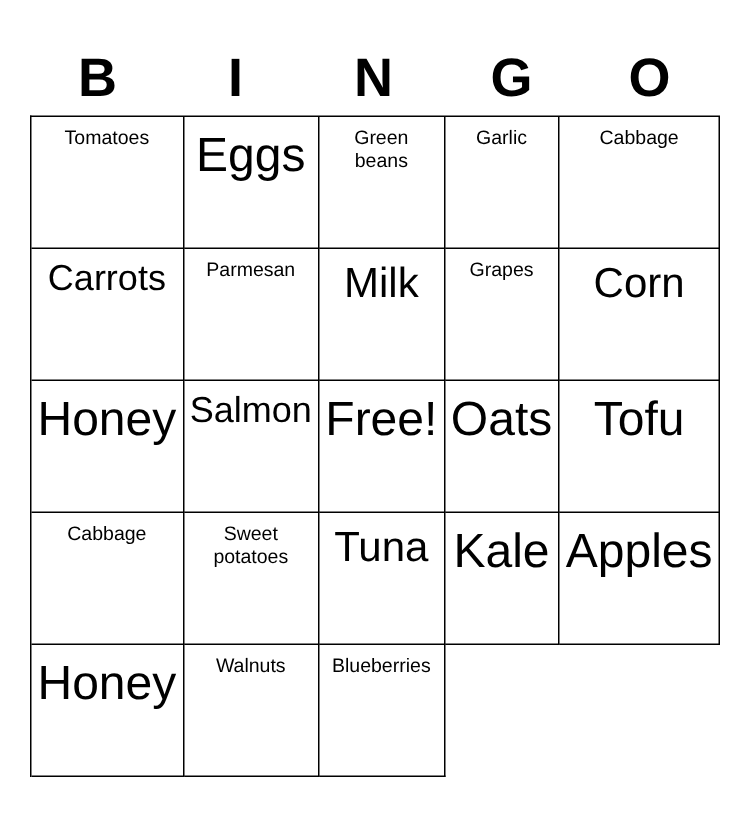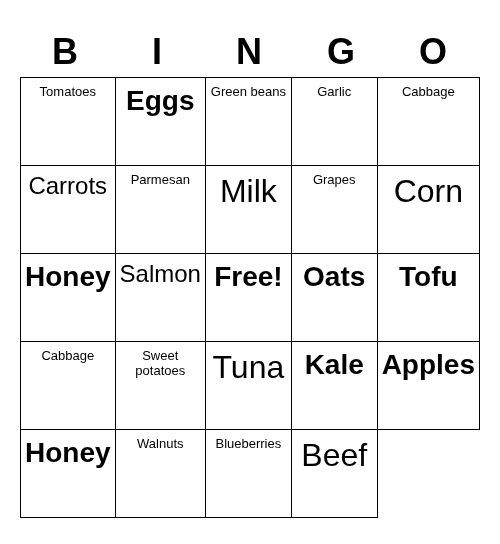--- a/index.html
+++ b/index.html
@@ -59,26 +59,26 @@
 
     .size-small {
       font-size: 13px;
     }
 
     .size-medium {
       font-size: 24px;
     }
 
     .size-large {
-      font-size: 28px;
-      font-weight: bold;
+      font-size: 32px;
+      font-weight: normal;
     }
 
     .size-xlarge {
-      font-size: 32px;
+      font-size: 28px;
     }
   </style>
 </head>
 <body>
 
 <div class="bingo-card">
   <div class="bingo-header">
   <div class="bingo-header-cell">B</div>
       <div class="bingo-header-cell">I</div>
       <div class="bingo-header-cell">N</div>
@@ -148,17 +148,14 @@
       </div>
       <div class="bingo-cell">
         <span class="size-large">Honey</span>
       </div>
       <div class="bingo-cell">
         <span class="size-small">Walnuts</span>
       </div>
       <div class="bingo-cell">
         <span class="size-small">Blueberries</span>
       </div>
-      <div class="bingo-cell">
-        <span class="size-xlarge">Beef</span>
-      </div>
     </div>
 </div>
 
 </body></html>

